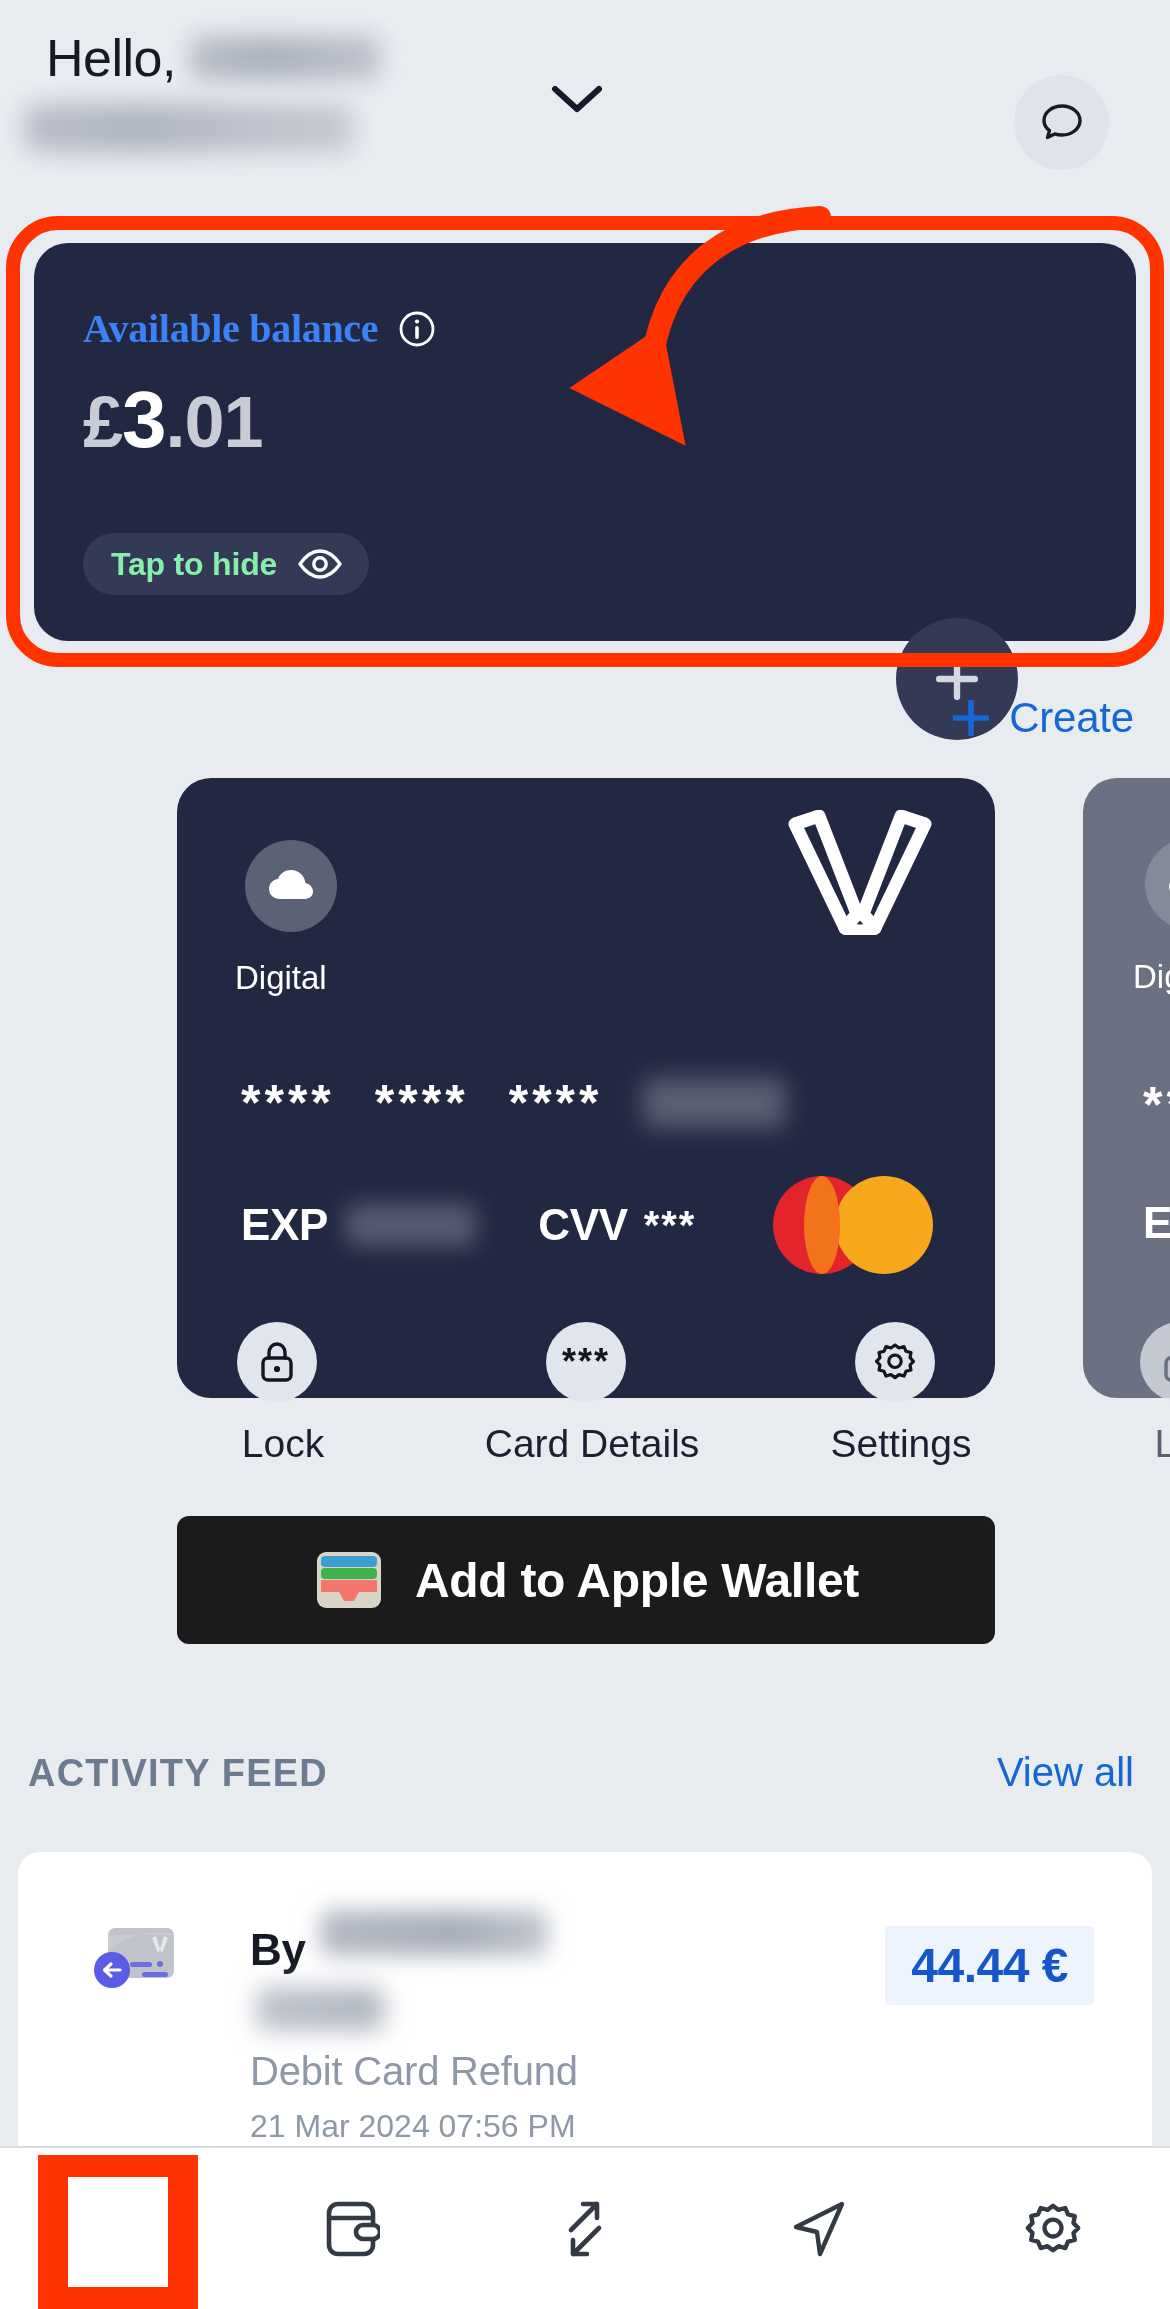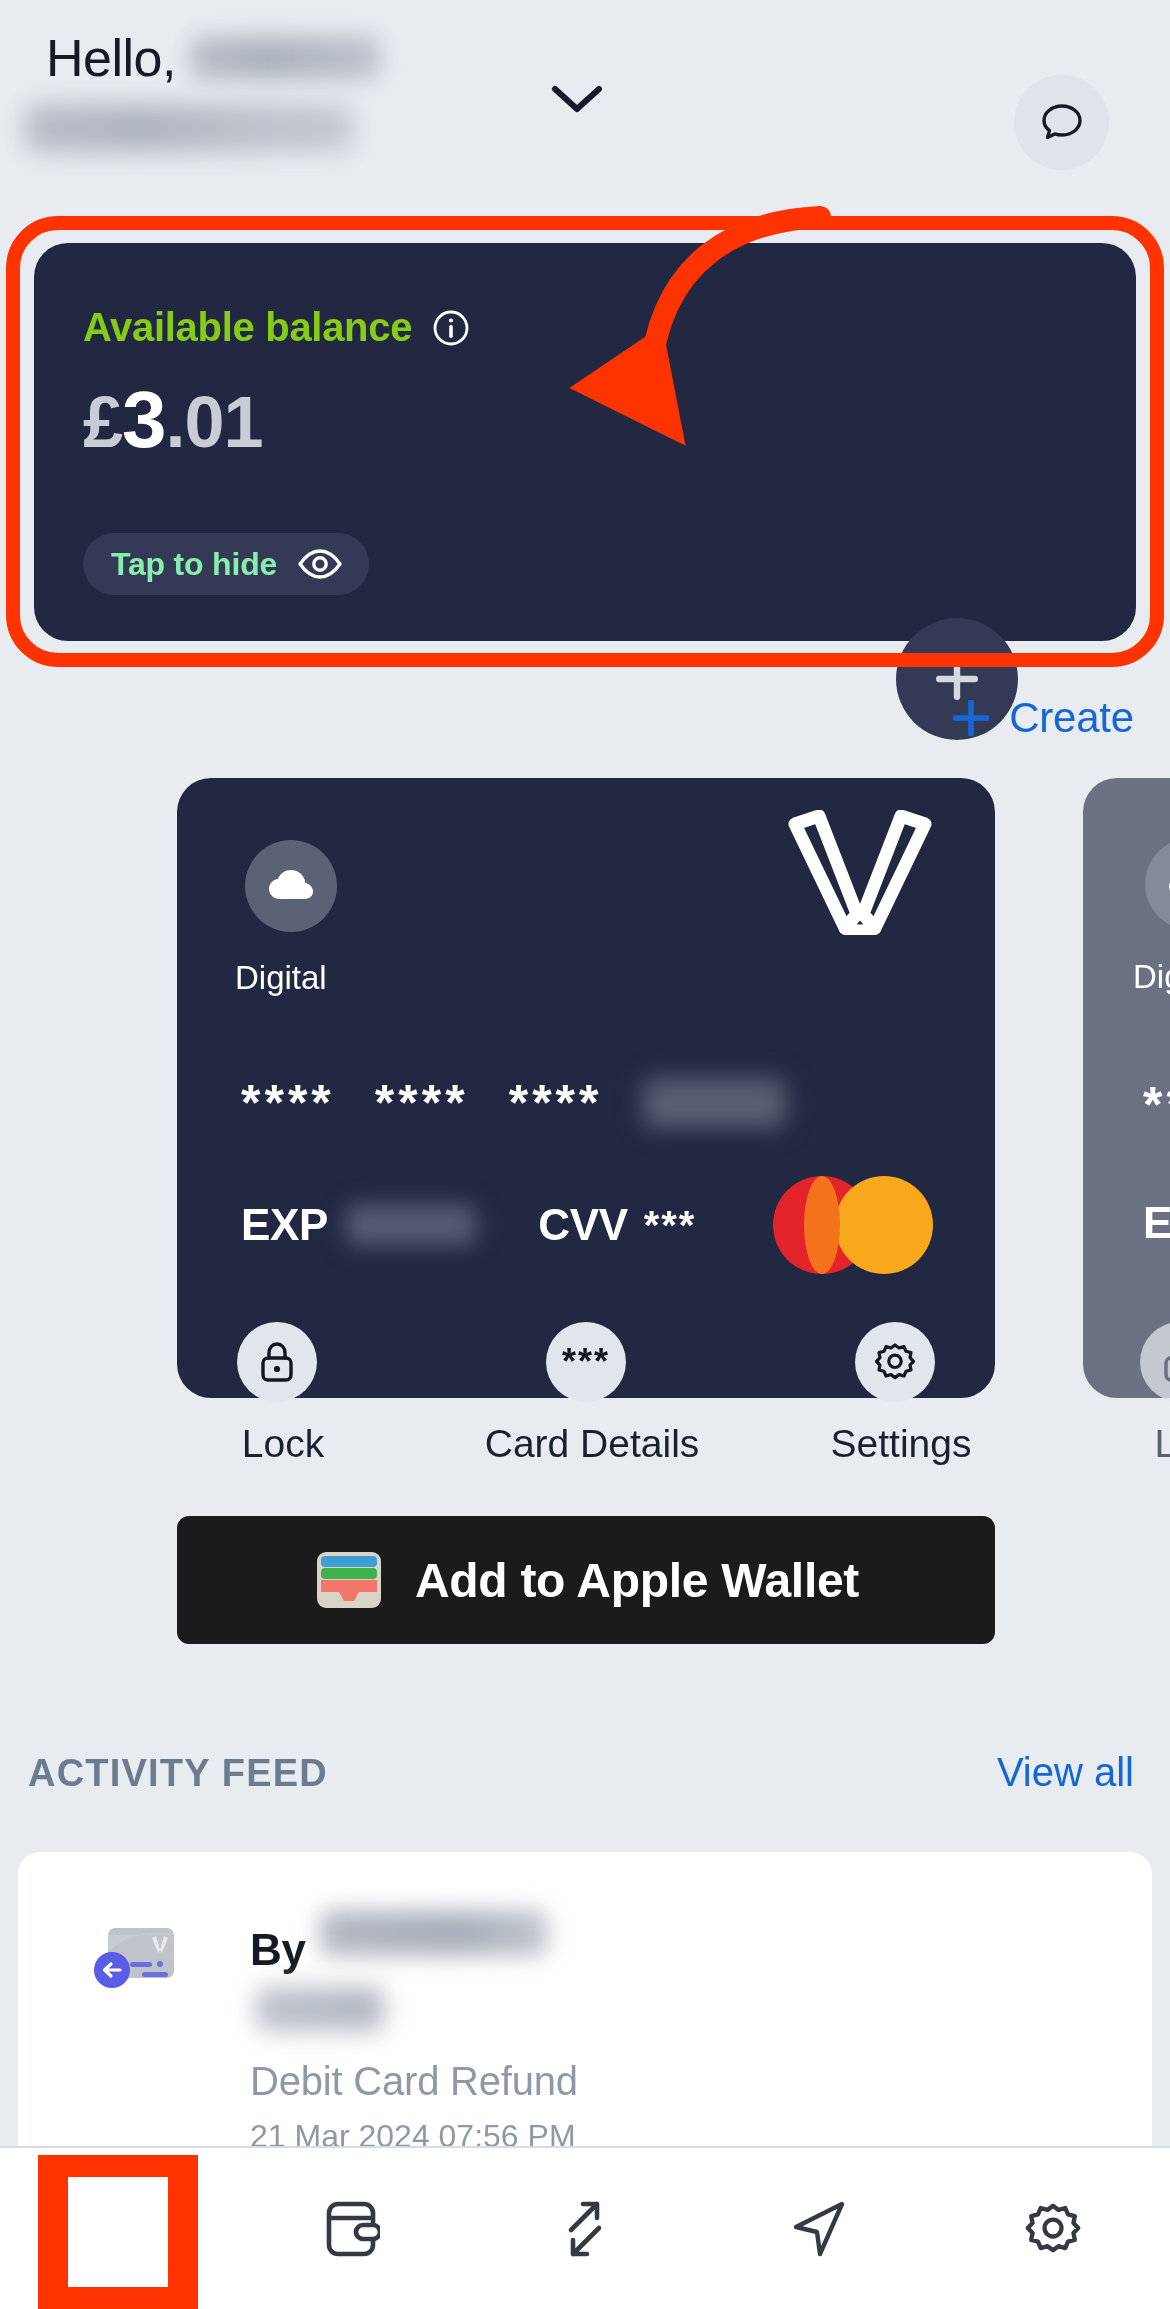--- a/index.html
+++ b/index.html
@@ -68,22 +68,23 @@
     width: 1102px; height: 398px;
     background: #222742;
     border-radius: 34px;
     overflow: hidden;
   }
   .bal-label-row {
     position: absolute; left: 49px; top: 62px;
     display: flex; align-items: center; gap: 20px;
   }
   .bal-label {
-    font-size: 40px; font-weight: 700; color: #84cc16;
+    font-size: 40px; font-weight: 700; color: #3b82f6;
     letter-spacing: -0.3px;
+    font-family: Liberation Serif, serif;
   }
   .bal-amount {
     position: absolute; left: 49px; top: 137px;
     font-size: 72px; font-weight: 700;
     letter-spacing: -1px; line-height: 80px;
     color: #c9ccd4;
     white-space: nowrap;
   }
   .bal-amount .big { color: #ffffff; font-size: 80px; }
   .tap-hide {
@@ -313,21 +314,21 @@
     background: linear-gradient(90deg,#b4b9c3,#a8aeb9 60%,#c0c5ce);
     border-radius: 9px; filter: blur(11px);
   }
   .tx-merchant-blur2 {
     margin-top: 12px; margin-left: 6px;
     width: 128px; height: 44px;
     background: linear-gradient(90deg,#bcc1cb,#b0b6c0);
     border-radius: 9px; filter: blur(12px);
   }
   .tx-type {
-    margin-top: 28px;
+    margin-top: 18px;
     font-size: 40px; color: #8e98a8; font-weight: 400;
     letter-spacing: -0.2px;
   }
   .tx-date {
     margin-top: 14px;
     font-size: 32px; color: #8e98a8; font-weight: 400;
   }
   .tx-amount {
     position: absolute; right: 58px; top: 74px;
     background: #eef4fd;
@@ -553,20 +554,21 @@
       <div class="tx-body">
         <div class="tx-title-row">
           <span class="tx-by">By</span>
           <span class="tx-merchant-blur"></span>
         </div>
         <div class="tx-merchant-blur2"></div>
         <div class="tx-type">Debit Card Refund</div>
         <div class="tx-date">21 Mar 2024 07:56 PM</div>
       </div>
 
+      <div class="tx-amount">44.44 €</div>
     </div>
   </div>
 
   <div class="bottom-nav">
     <div class="nav-item">
       <svg width="62" height="62" viewBox="0 0 62 62">
         <rect x="6" y="6" width="22" height="22" rx="2.5" fill="none" stroke="#1a56d6" stroke-width="5"></rect>
         <rect x="34" y="6" width="22" height="22" rx="2.5" fill="none" stroke="#1a56d6" stroke-width="5"></rect>
         <rect x="6" y="34" width="22" height="22" rx="2.5" fill="none" stroke="#1a56d6" stroke-width="5"></rect>
         <ellipse cx="45" cy="45" rx="11" ry="11" fill="none" stroke="#1a56d6" stroke-width="5"></ellipse>

